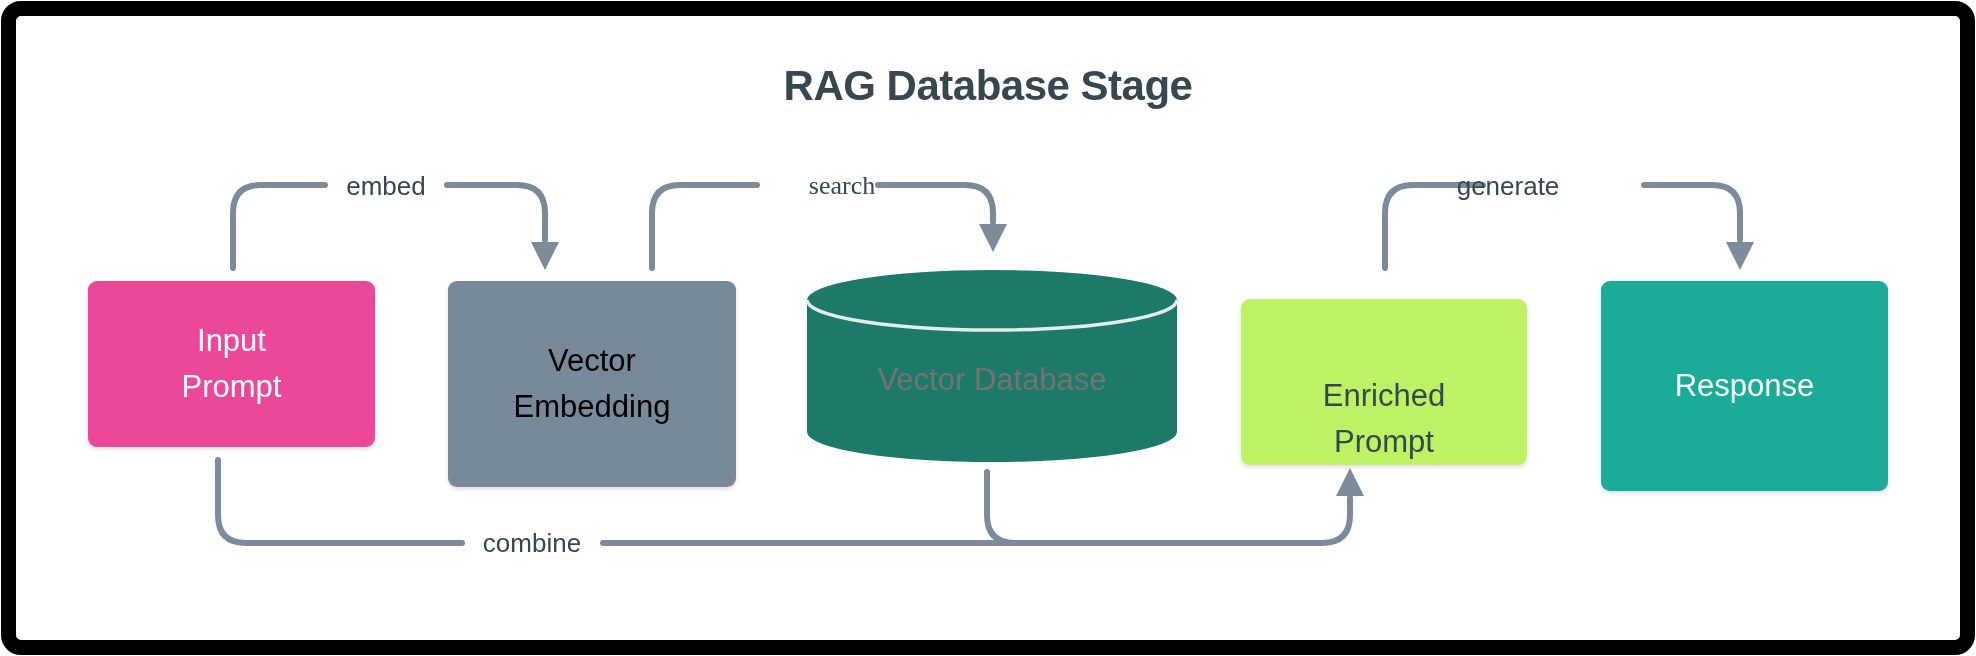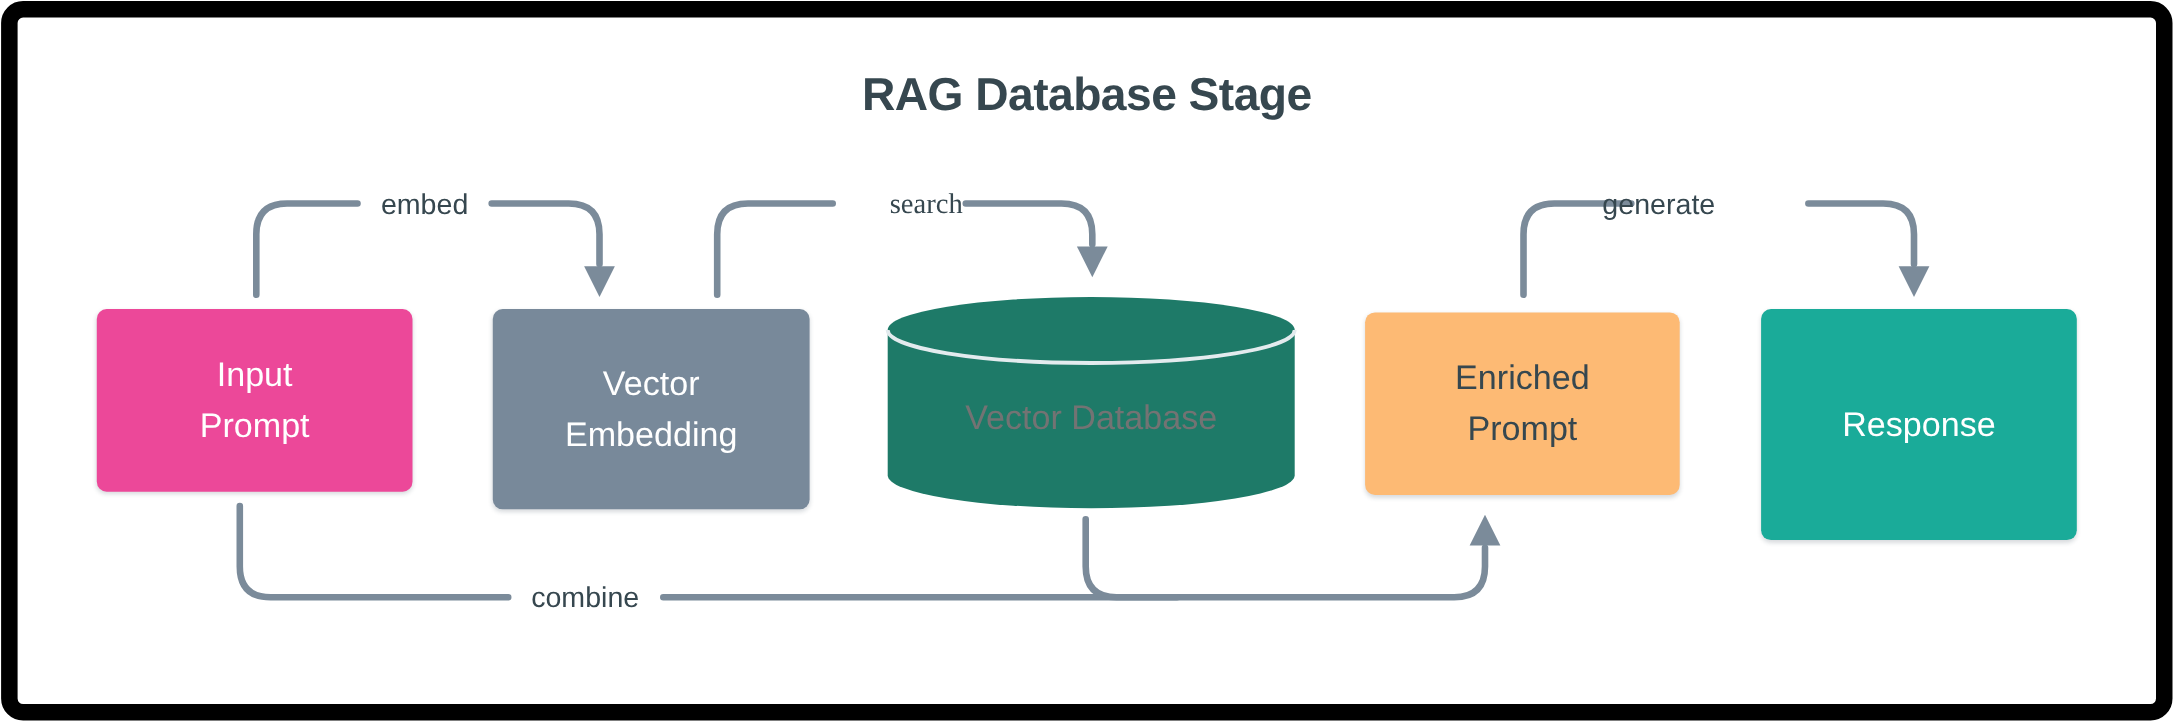--- a/index.html
+++ b/index.html
@@ -15,22 +15,22 @@
     position:absolute;left:0;right:0;top:62px;text-align:center;
     font-size:42px;font-weight:bold;color:#36474f;letter-spacing:-0.5px;
   }
   .node{
     position:absolute;display:flex;align-items:center;justify-content:center;
     border-radius:9px;text-align:center;
     box-shadow:0 2px 4px rgba(40,55,70,0.18);
   }
   .node .lbl{white-space:pre-line;font-size:31px;line-height:46px;}
   .node-input    {left:88px;  top:281px;width:287px;height:166px;background:#ec4899;color:#ffffff;}
-  .node-embed    {left:448px; top:281px;width:288px;height:182px;background:#78899a;color:#ffffff;}
-  .node-enriched {left:1241px;top:284px;width:286px;height:166px;background:#fdba74;color:#36474f;}
+  .node-embed    {left:448px; top:281px;width:288px;height:206px;background:#78899a;color:#000000;}
+  .node-enriched {left:1241px;top:299px;width:286px;height:166px;background:#bef264;color:#36474f;align-items:flex-end;}
   .node-response {left:1601px;top:281px;width:287px;height:210px;background:#1aab99;color:#ffffff;}
   .node-db-text{
     position:absolute;left:807px;top:305px;width:370px;height:150px;
     display:flex;align-items:center;justify-content:center;
     color:#737373;font-size:31px;text-align:center;
   }
   .edges{position:absolute;left:0;top:0;width:1976px;height:656px;}
   .edges path.line{fill:none;stroke:#7b8b9a;stroke-width:6;stroke-linecap:round;}
   .edges polygon.head{fill:#7b8b9a;stroke:none;}
   .cyl-body{fill:#1e7a68;stroke:none;}

